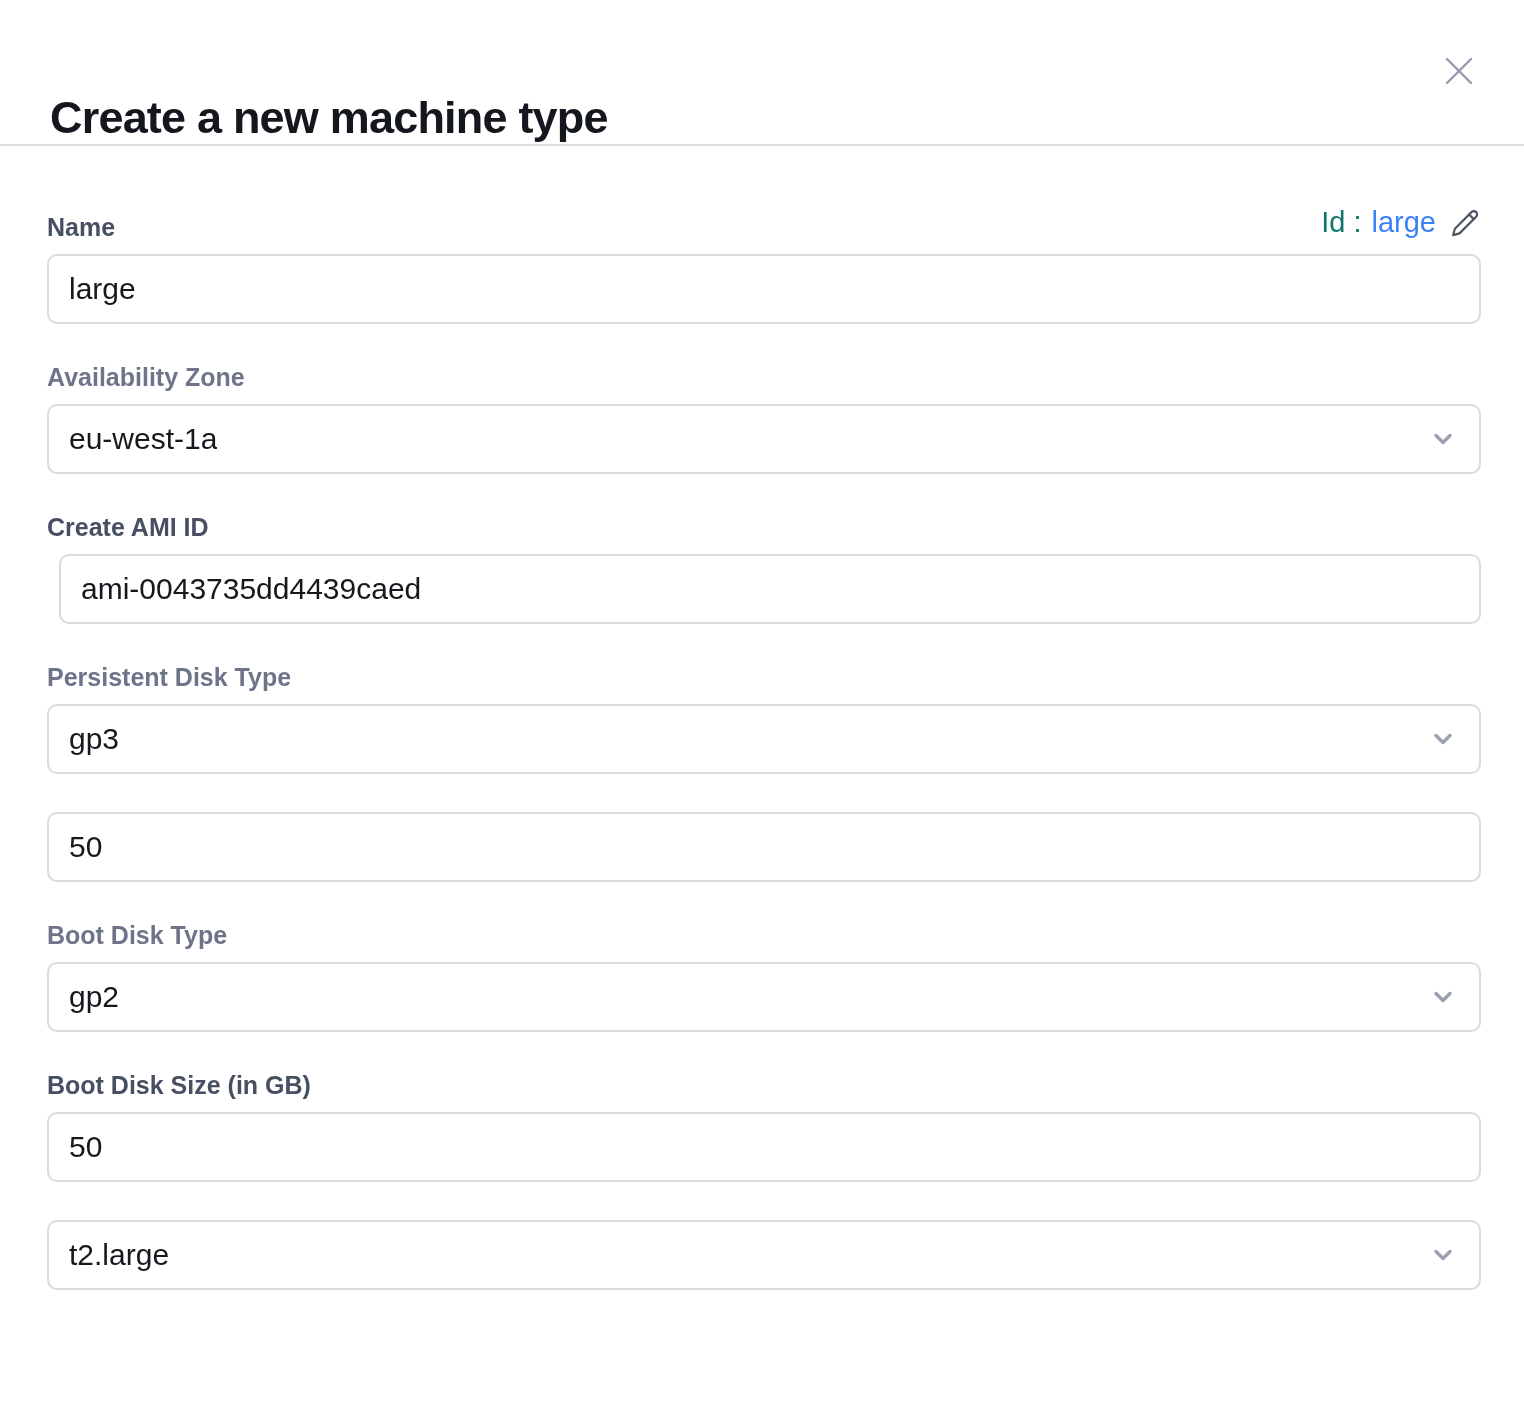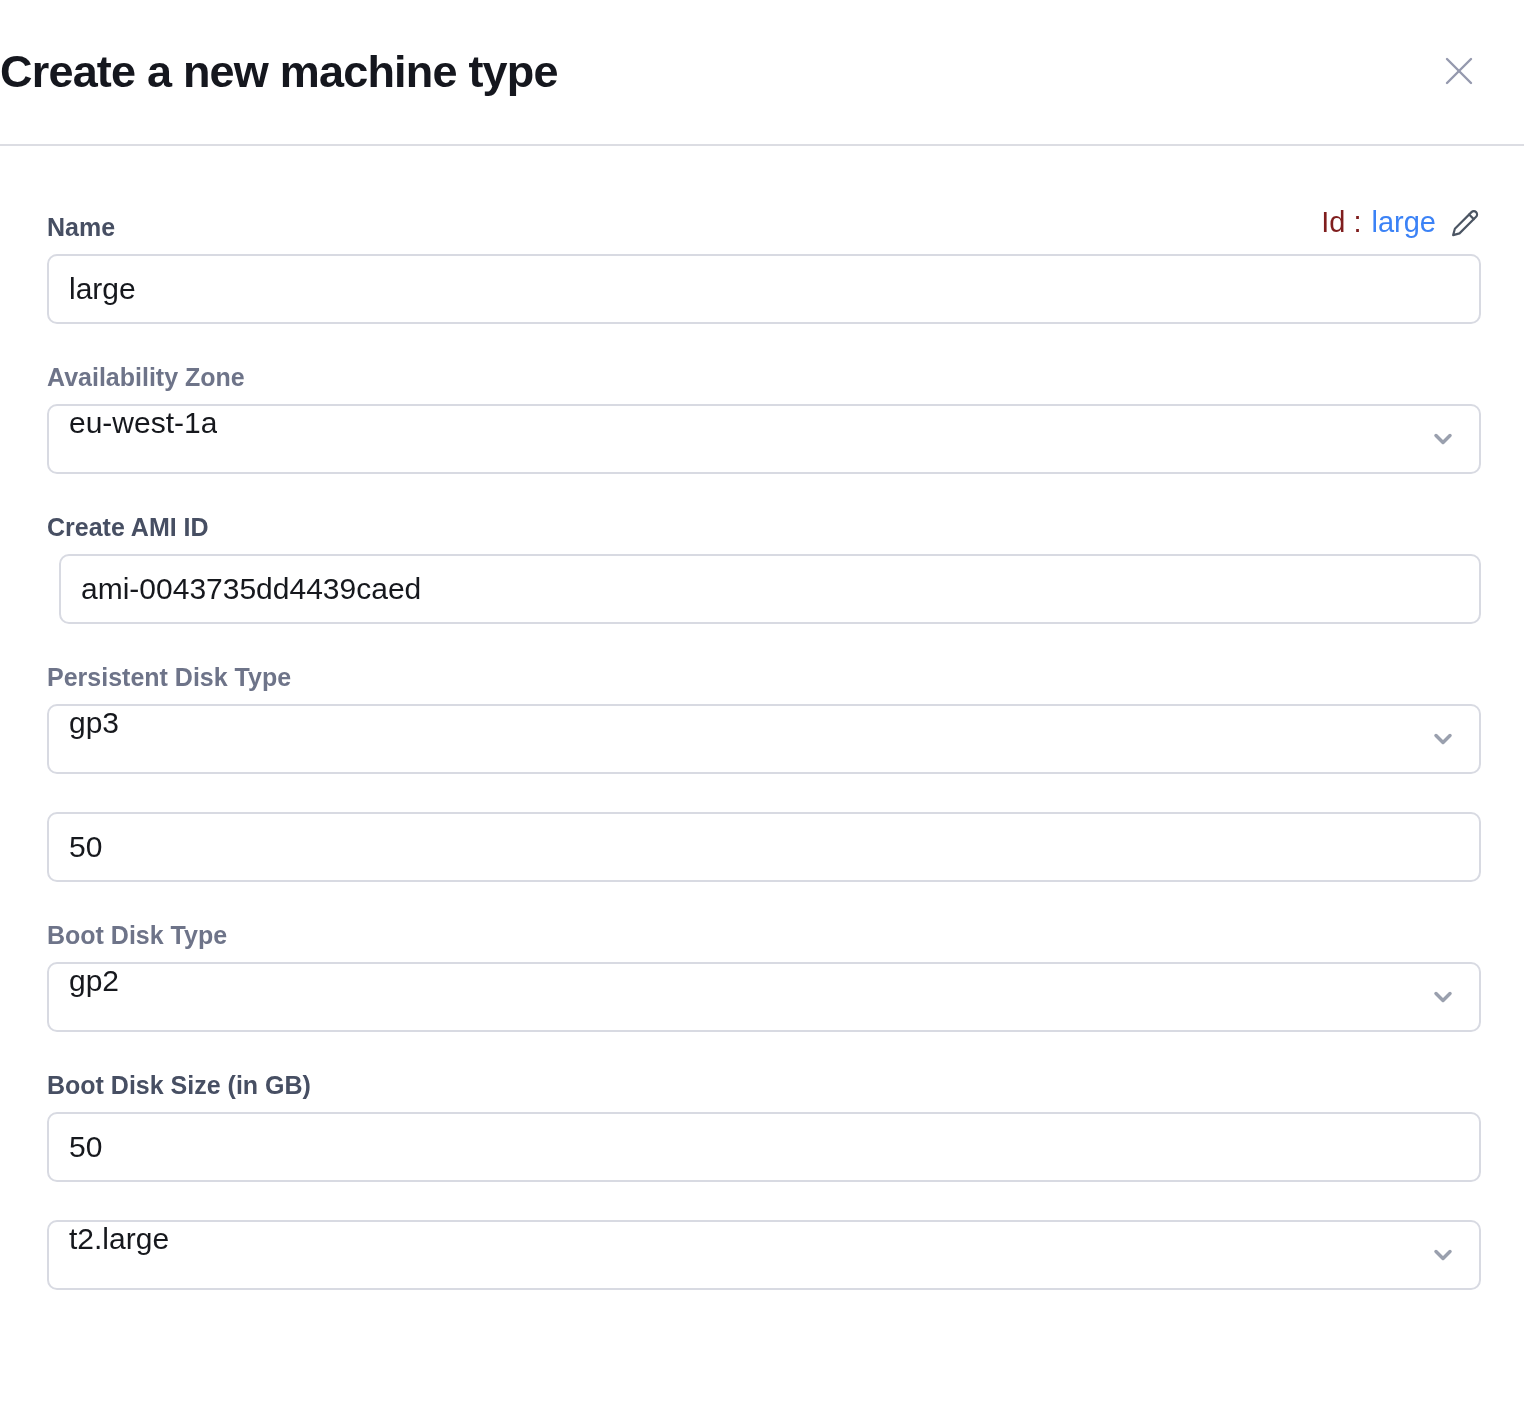--- a/index.html
+++ b/index.html
@@ -14,21 +14,22 @@
     overflow: hidden;
     position: relative;
   }
 
   
   .modal-header {
     position: relative;
     height: 144px;
     border-bottom: 2px solid #dcdde3;
     display: flex;
-    align-items: center;
+    align-items: flex-end;
+    padding-left: 50px;
     box-sizing: content-box;
     background: #fff;
   }
   .modal-title {
     margin: 0;
     font-size: 45px;
     font-weight: 700;
     letter-spacing: -0.8px;
     color: #15171e;
   }
@@ -57,21 +58,21 @@
 
   .id-badge {
     position: absolute;
     top: 60px;
     right: 44px;
     display: flex;
     align-items: center;
     gap: 10px;
     font-size: 29px;
   }
-  .id-badge .id-label { color: #7f1d1d; }
+  .id-badge .id-label { color: #0f766e; }
   .id-badge .id-value { color: #3b82f6; }
   .edit-btn {
     background: none;
     border: none;
     padding: 0;
     margin-left: 4px;
     cursor: pointer;
     color: #4b5563;
     display: flex;
     align-items: center;
@@ -102,21 +103,21 @@
     border-radius: 10px;
     background: #ffffff;
     font-family: "Liberation Sans", "DejaVu Sans", sans-serif;
     font-size: 30px;
     color: #16181d;
     padding: 0 20px;
   }
   .text-input { outline: none; }
   .select-box {
     display: flex;
-    align-items: flex-start;
+    align-items: center;
     padding-right: 70px;
     cursor: pointer;
     user-select: none;
   }
   .select-box .select-value {
     white-space: nowrap;
     overflow: hidden;
     text-overflow: ellipsis;
   }
   .chevron {

